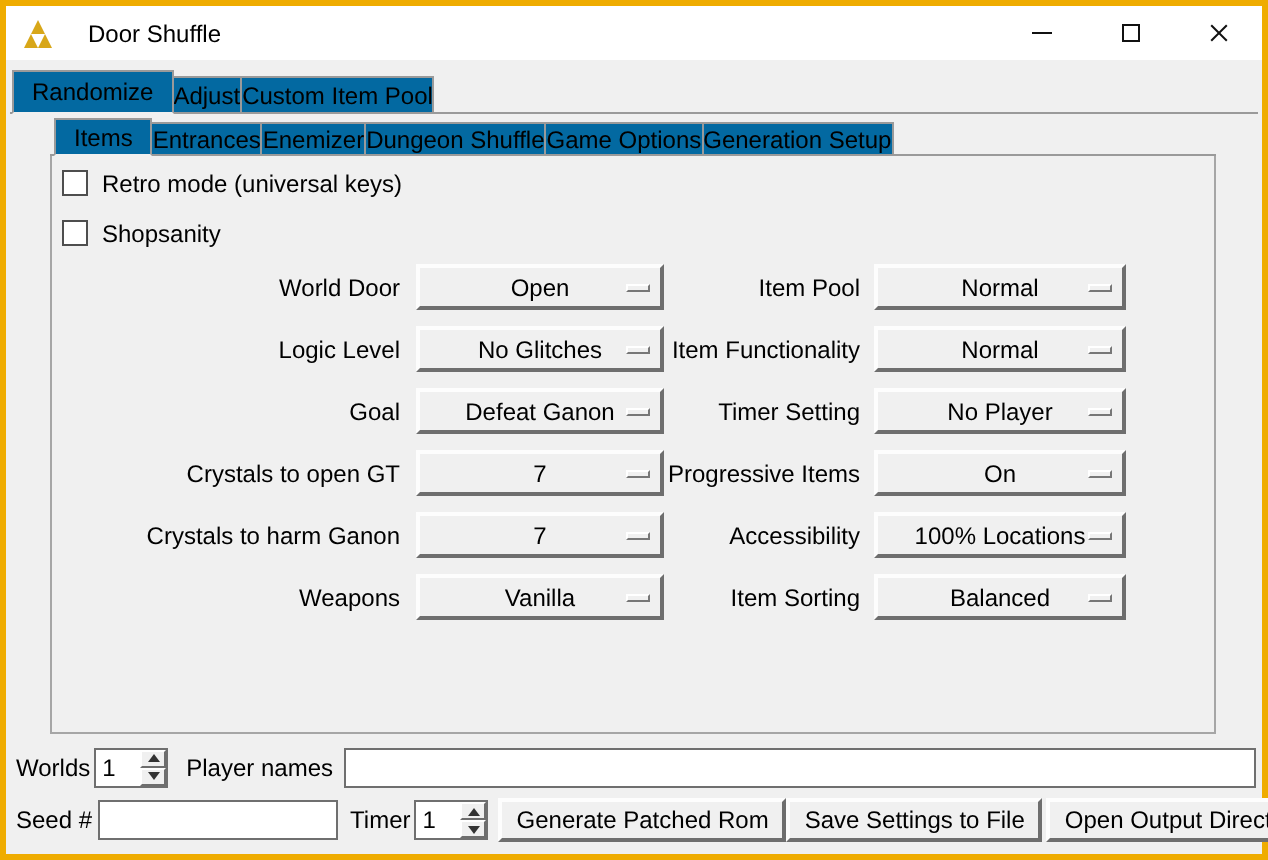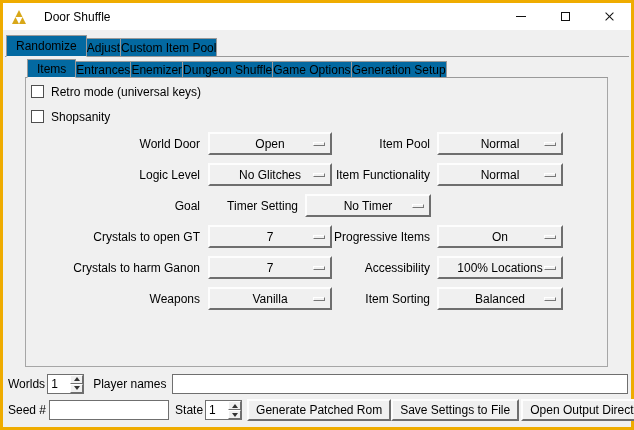--- a/index.html
+++ b/index.html
@@ -211,23 +211,27 @@
         </div>
         <span class="opt-label rcol">Item Functionality</span>
         <div class="dropdown rightdd">
           <span class="dropdown-value">Normal</span>
           <span class="dropdown-indicator"></span>
         </div>
       </div>
 
       <div class="form-row">
         <span class="opt-label">Goal</span>
+        <div class="dropdown">
+          <span class="dropdown-value">Defeat Ganon</span>
+          <span class="dropdown-indicator"></span>
+        </div>
         <span class="opt-label rcol">Timer Setting</span>
         <div class="dropdown rightdd">
-          <span class="dropdown-value">No Timer</span>
+          <span class="dropdown-value">No Player</span>
           <span class="dropdown-indicator"></span>
         </div>
       </div>
 
       <div class="form-row">
         <span class="opt-label">Crystals to open GT</span>
         <div class="dropdown">
           <span class="dropdown-value">7</span>
           <span class="dropdown-indicator"></span>
         </div>
@@ -279,21 +283,21 @@
             </div>
         </div>
       </div>
       <span class="lbl pnames-lbl">Player names</span>
       <input class="entry grow" value="" style="">
     </div>
 
     <div class="bottom-row row-b">
       <span class="lbl seed-lbl">Seed #</span>
       <input class="entry seed-entry" value="" style="">
-      <span class="lbl count-lbl">State</span>
+      <span class="lbl count-lbl">Timer</span>
       <div class="spinbox">
         <input class="spin-input" value="1" style="">
         <div class="spin-arrows">
           <div class="spin-btn">
               <span class="tri-up"></span>
             </div>
           <div class="spin-btn">
               <span class="tri-down"></span>
             </div>
         </div>

